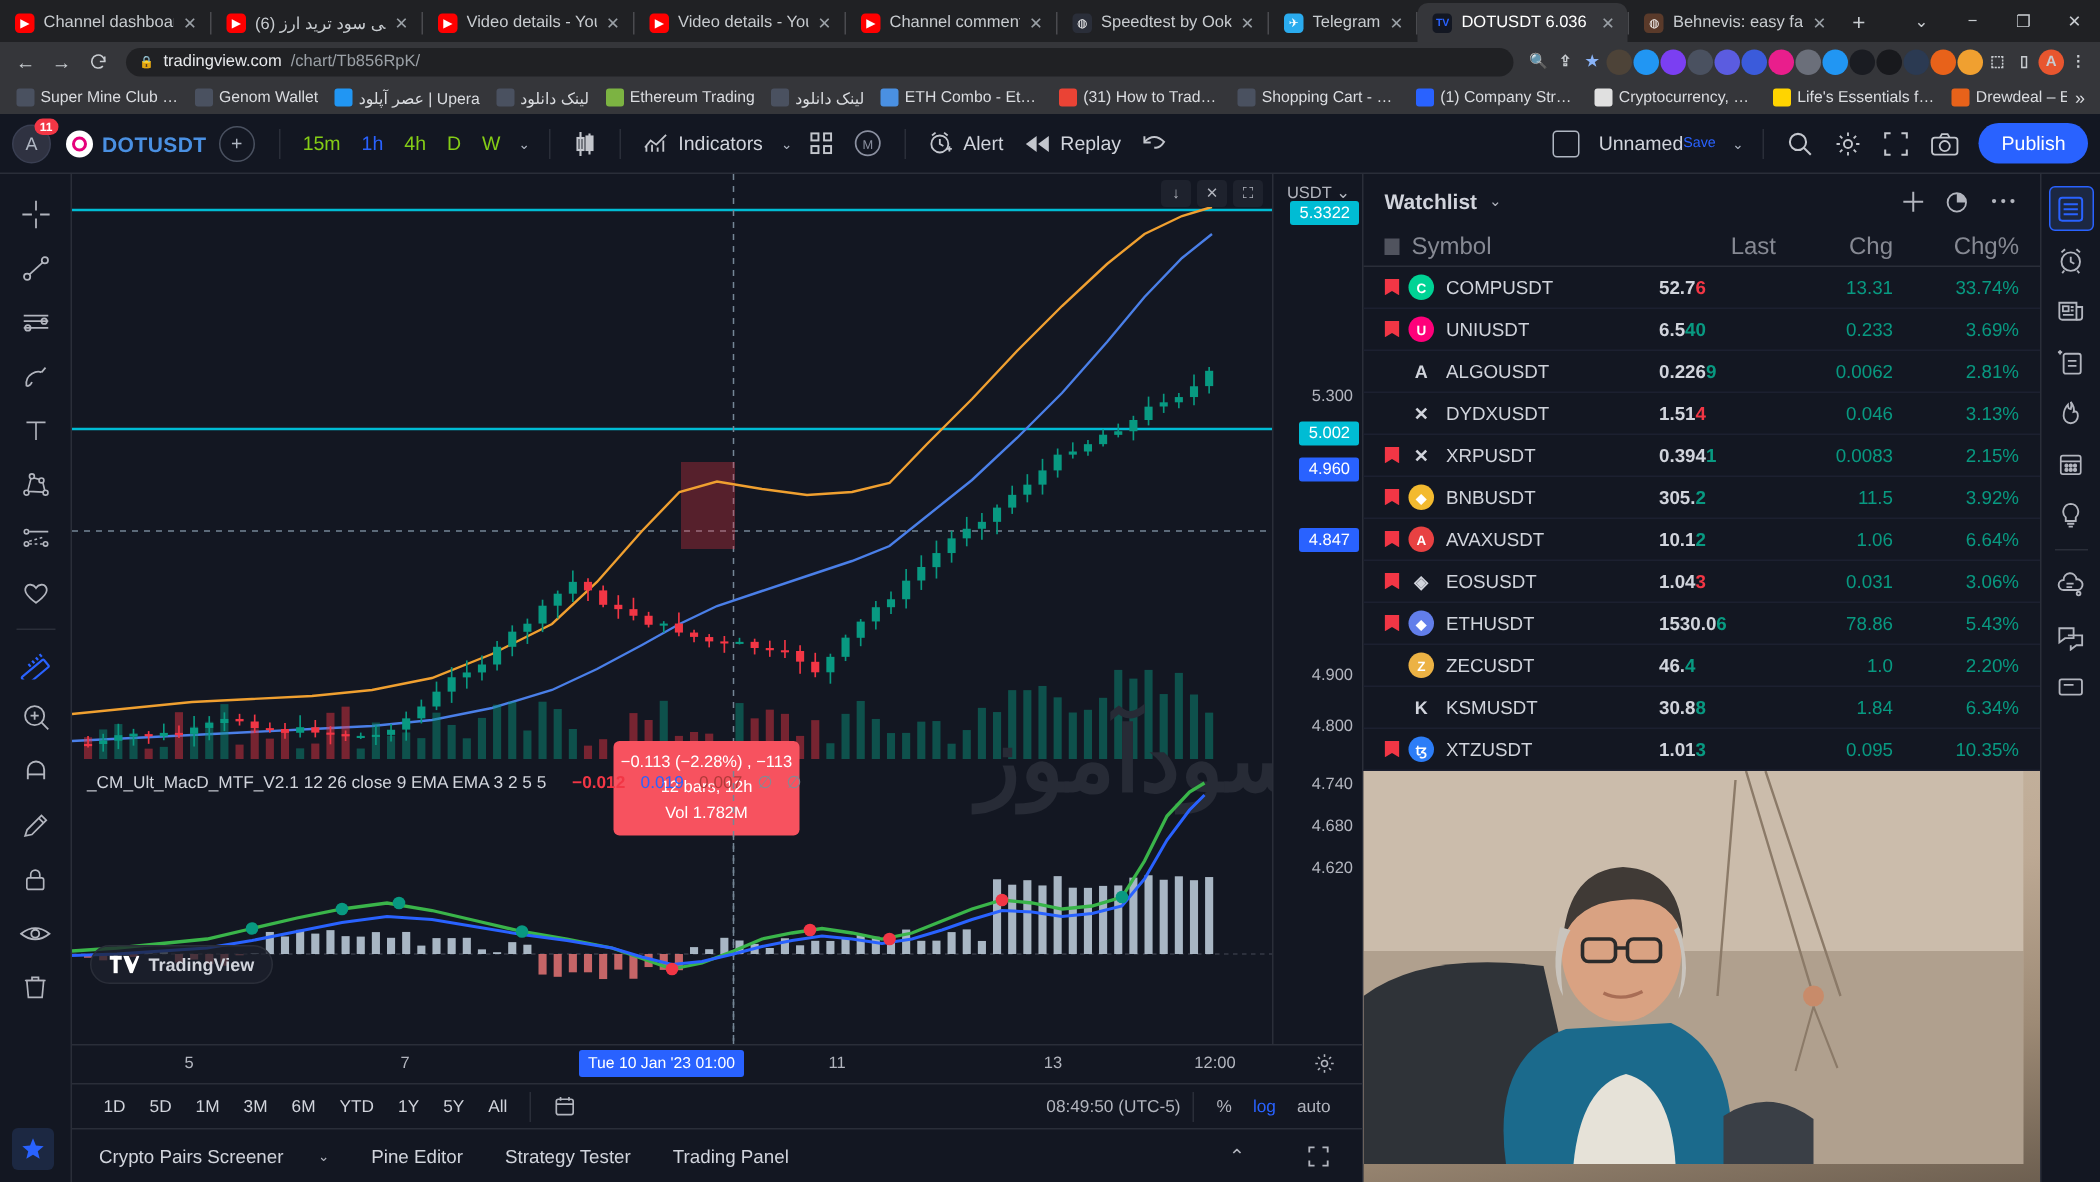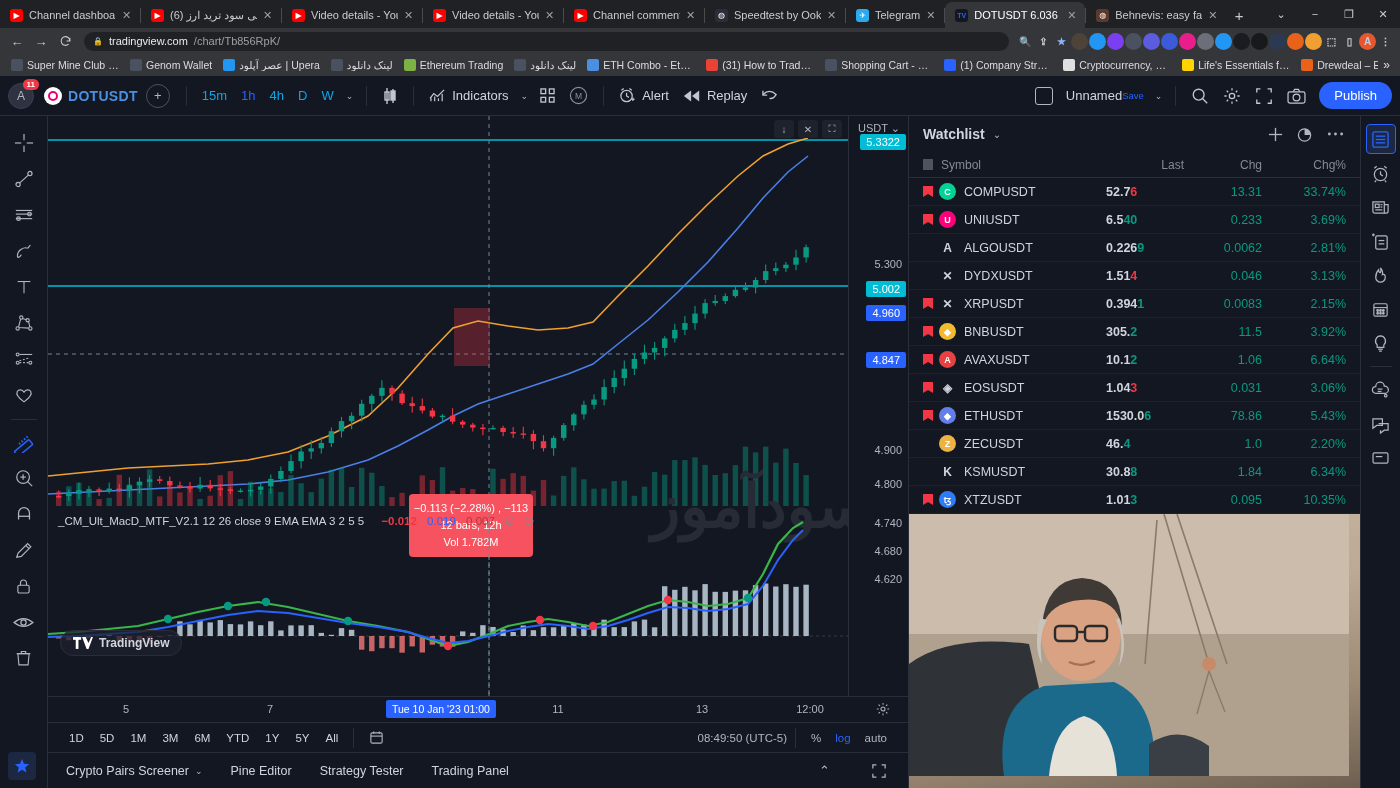--- a/index.html
+++ b/index.html
@@ -54,21 +54,21 @@
   .avbadge { position:absolute; top:-5px; right:-6px; background:#f23645; color:#fff;
     border-radius:8px; font-size:8px; padding:1px 4px; line-height:1.2; font-weight:bold; }
   .symico { width:18px; height:18px; border-radius:50%; background:#fff; display:flex;
     align-items:center; justify-content:center; margin-right:6px; }
   .symico i { display:block; width:10px; height:10px; border-radius:50%;
     border:2.5px solid #e6007a; }
   .symname { font-size:14px; font-weight:bold; color:#4a90e2; letter-spacing:.3px; }
   .plusbtn { width:24px; height:24px; border-radius:50%; border:1px solid #4a5160; color:#b0b7c3;
     display:flex; align-items:center; justify-content:center; font-size:13px; margin:0 8px; }
   .vdiv { width:1px; height:20px; background:#2a2e39; margin:0 8px; }
-  .tf { font-size:13px; color:#0ea5e9; padding:4px 7px; border-radius:4px; }
+  .tf { font-size:13px; color:#84cc16; padding:4px 7px; border-radius:4px; }
   .tf.sel { color:#2962ff; }
   .chev { color:#b0b7c3; font-size:9px; padding:0 5px; }
   .tbtn { display:flex; align-items:center; gap:6px; font-size:13px; color:#d1d4dc;
     padding:4px 7px; border-radius:4px; }
   .icn { color:#c3c6cd; display:inline-flex; align-items:center; }
   .spacer { flex:1; }
   .layoutsq { width:18px; height:18px; border:1.6px solid #b0b7c3; border-radius:3px; }
   .unnamed { display:flex; flex-direction:row; align-items:center; line-height:1.05;
     margin:0 6px; }
   .unnamed .n { font-size:13px; color:#d1d4dc; }
@@ -115,31 +115,31 @@
 
   .botbar { height:30px; border-top:1px solid #2a2e39; display:flex; align-items:center;
     padding:0 14px; gap:0; background:#131722; }
   .rng { font-size:11.5px; color:#d1d4dc; padding:3px 7px; border-radius:3px; }
   .clock { font-size:11.5px; color:#b2b5be; }
   .scalebtn { font-size:11.5px; color:#b2b5be; padding:3px 7px; }
   .scalebtn.on { color:#2962ff; }
 
   .footer { height:36px; border-top:1px solid #2a2e39; display:flex; align-items:center;
     padding:0 18px; gap:28px; background:#131722; }
-  .fitem { font-size:12.5px; color:#d1d4dc; display:flex; align-items:center; gap:6px; }
+  .fitem { font-size:12.5px; color:#d1d4dc; display:flex; align-items:center; gap:23px; }
 
   
   .rightpanel { width:452px; background:#131722; border-left:1px solid #2a2e39;
     display:flex; flex-direction:column; }
   .wlhdr { height:36px; display:flex; align-items:center; padding:0 14px; gap:8px; }
   .wltitle { font-size:14px; font-weight:bold; color:#d1d4dc; }
   .wlicn { color:#b2b5be; display:flex; align-items:center; justify-content:center;
     width:22px; height:22px; }
   .wlcols { height:26px; display:flex; align-items:center; padding:0 14px;
-    border-bottom:1px solid #2a2e39; font-size:12px; color:#868993; }
+    border-bottom:1px solid #2a2e39; font-size:16px; color:#868993; }
   .c-sym { flex:1; display:flex; align-items:center; gap:8px; }
   .c-num { width:78px; text-align:right; }
   .c-num.w2 { width:84px; }
   .flagbox { width:10px; height:11px; background:#50535e; }
   .wrow { height:28px; display:flex; align-items:center; padding:0 14px;
     border-bottom:1px solid #1c2030; font-size:12.5px; }
   .wrow .flag { width:10px; height:11px; background:#f23645; flex:0 0 10px;
     clip-path:polygon(0 0,100% 0,100% 100%,50% 72%,0 100%); }
   .wrow .flag.none { background:transparent; }
   .cico { width:17px; height:17px; border-radius:50%; display:flex; align-items:center;

